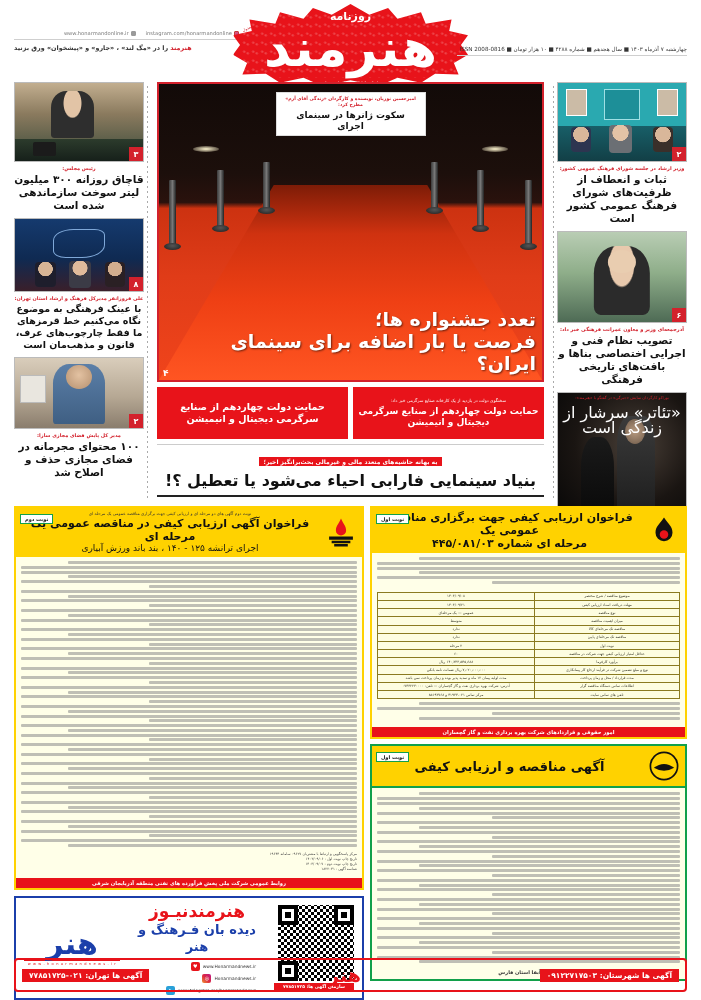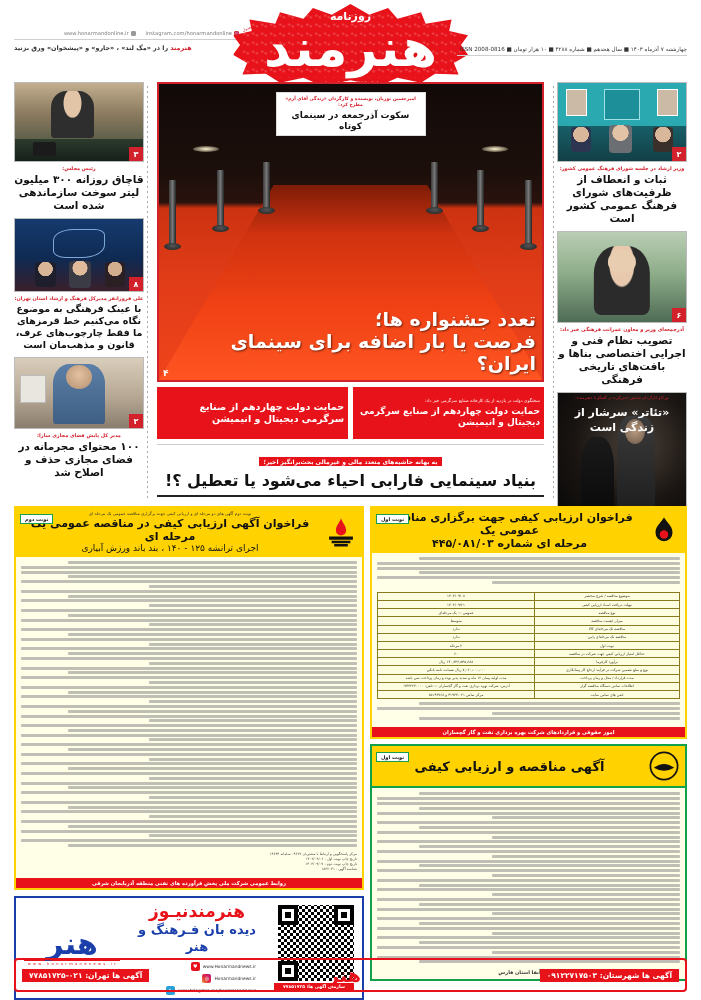--- a/index.html
+++ b/index.html
@@ -115,21 +115,21 @@
   .hero-box .ht { font-size:9px; color:#111; font-weight:bold; line-height:11px; margin-top:2px; }
 
   .hero-head { position:absolute; bottom:6px; right:6px; left:6px; text-align:right; }
   .hero-head .l1 { font-size:19px; font-weight:bold; color:#fff; line-height:22px;
                    text-shadow:1px 1px 2px rgba(0,0,0,.55); }
   .hero-head .l2 { font-size:19px; font-weight:bold; color:#fff; line-height:22px;
                    text-shadow:1px 1px 2px rgba(0,0,0,.55); }
   .hero-pg { position:absolute; left:4px; bottom:2px; color:#fff; font-size:9px; font-weight:bold; }
 
   .redrow { display:flex; gap:5px; margin-top:5px; height:52px; }
-  .redbox { flex:1; background:#e8131a; color:#fff; padding:3px 4px; 
+  .redbox { flex:1; background:#e8131a; color:#fff; padding:3px 4px; text-align:center;
             display:flex; flex-direction:column; justify-content:center; }
   .redbox .rk { font-size:4.4px; line-height:5.6px; opacity:.95; margin-bottom:2px; }
   .redbox .rt { font-size:9px; font-weight:bold; line-height:11px; }
   .redbox.wide .rt { font-size:9.5px; line-height:12px; }
 
   .bottombar { margin-top:5px; border-top:1px solid #ccc; border-bottom:2px solid #222;
                padding:4px 0 5px; text-align:center; }
   .bb-k { display:inline-block; background:#e8131a; color:#fff; font-size:6px;
           font-weight:bold; padding:1px 5px; }
   .bb-t { font-size:16px; font-weight:bold; color:#111; margin-top:3px; line-height:19px; }
@@ -289,21 +289,21 @@
       <div class="story">
         <div class="story-photo" style="height:130px;background:#0d0d0d">
           <div class="ph" style="background:radial-gradient(ellipse at 60% 40%,#4a4038 0%,#1a1512 55%,#060606 100%);"></div>
           <div style="position:absolute;left:46%;top:18%;width:30%;height:74%;
                background:linear-gradient(to bottom,#3b3b3b,#1e1e1e);border-radius:30% 30% 6% 6%;"></div>
           <div style="position:absolute;left:52%;top:20%;width:16%;height:20%;
                background:radial-gradient(circle,#b89a80,#6d5a49);border-radius:50%;"></div>
           <div style="position:absolute;left:18%;top:34%;width:26%;height:58%;
                background:linear-gradient(to bottom,#1a1a1a,#0a0a0a);border-radius:40% 40% 10% 10%;"></div>
           <div style="position:absolute;top:2px;left:0;right:0;text-align:center;font-size:4px;color:#d3212c;">بوراکو کارگردان نمایش «جبرگی» در گفتگو با «هنرمند»:</div>
-          <div style="position:absolute;top:12px;left:0;right:0;text-align:center;font-size:11px;color:#fff;font-weight:bold;line-height:15px;">«تئاتر» سرشار از زندگی است</div>
+          <div style="position:absolute;top:12px;left:0;right:0;text-align:center;font-size:16px;color:#fff;font-weight:normal;line-height:15px;">«تئاتر» سرشار از زندگی است</div>
           <div class="pnum dark">۵</div>
         </div>
       </div>
     </div>
 
     <div class="vdiv"></div>
 
     <div class="col-main">
 
       <div class="hero">
@@ -315,21 +315,21 @@
         <div class="post" style="left:58px; top:86px; height:58px;"></div>
         <div class="post" style="left:104px; top:78px; height:48px;"></div>
         <div class="post" style="right:10px; top:96px; height:66px;"></div>
         <div class="post" style="right:58px; top:86px; height:58px;"></div>
         <div class="post" style="right:104px; top:78px; height:48px;"></div>
         <div class="lamp" style="left:34px;top:62px;"></div>
         <div class="lamp" style="right:34px;top:62px;"></div>
 
         <div class="hero-box">
           <div class="hk">امیرحسین نوریان، نویسنده و کارگردان «زندگی آقای آزم» مطرح کرد:</div>
-          <div class="ht">سکوت آذرجمعه در سینمای کوتاه</div>
+          <div class="ht">سکوت ژانرها در سینمای اجرای</div>
         </div>
 
         <div class="hero-head">
           <div class="l1">تعدد جشنواره ها؛</div>
           <div class="l2">فرصت یا بار اضافه برای سینمای ایران؟</div>
         </div>
         <div class="hero-pg">۴</div>
       </div>
 
       <div class="redrow">

